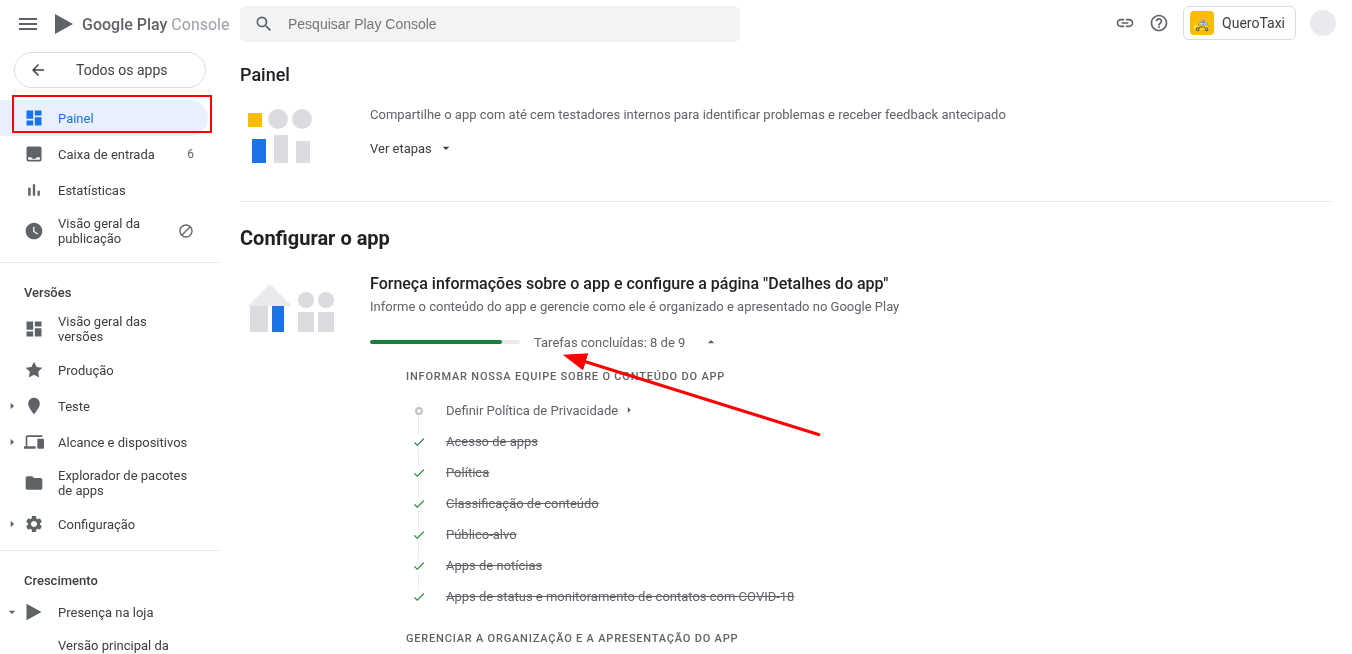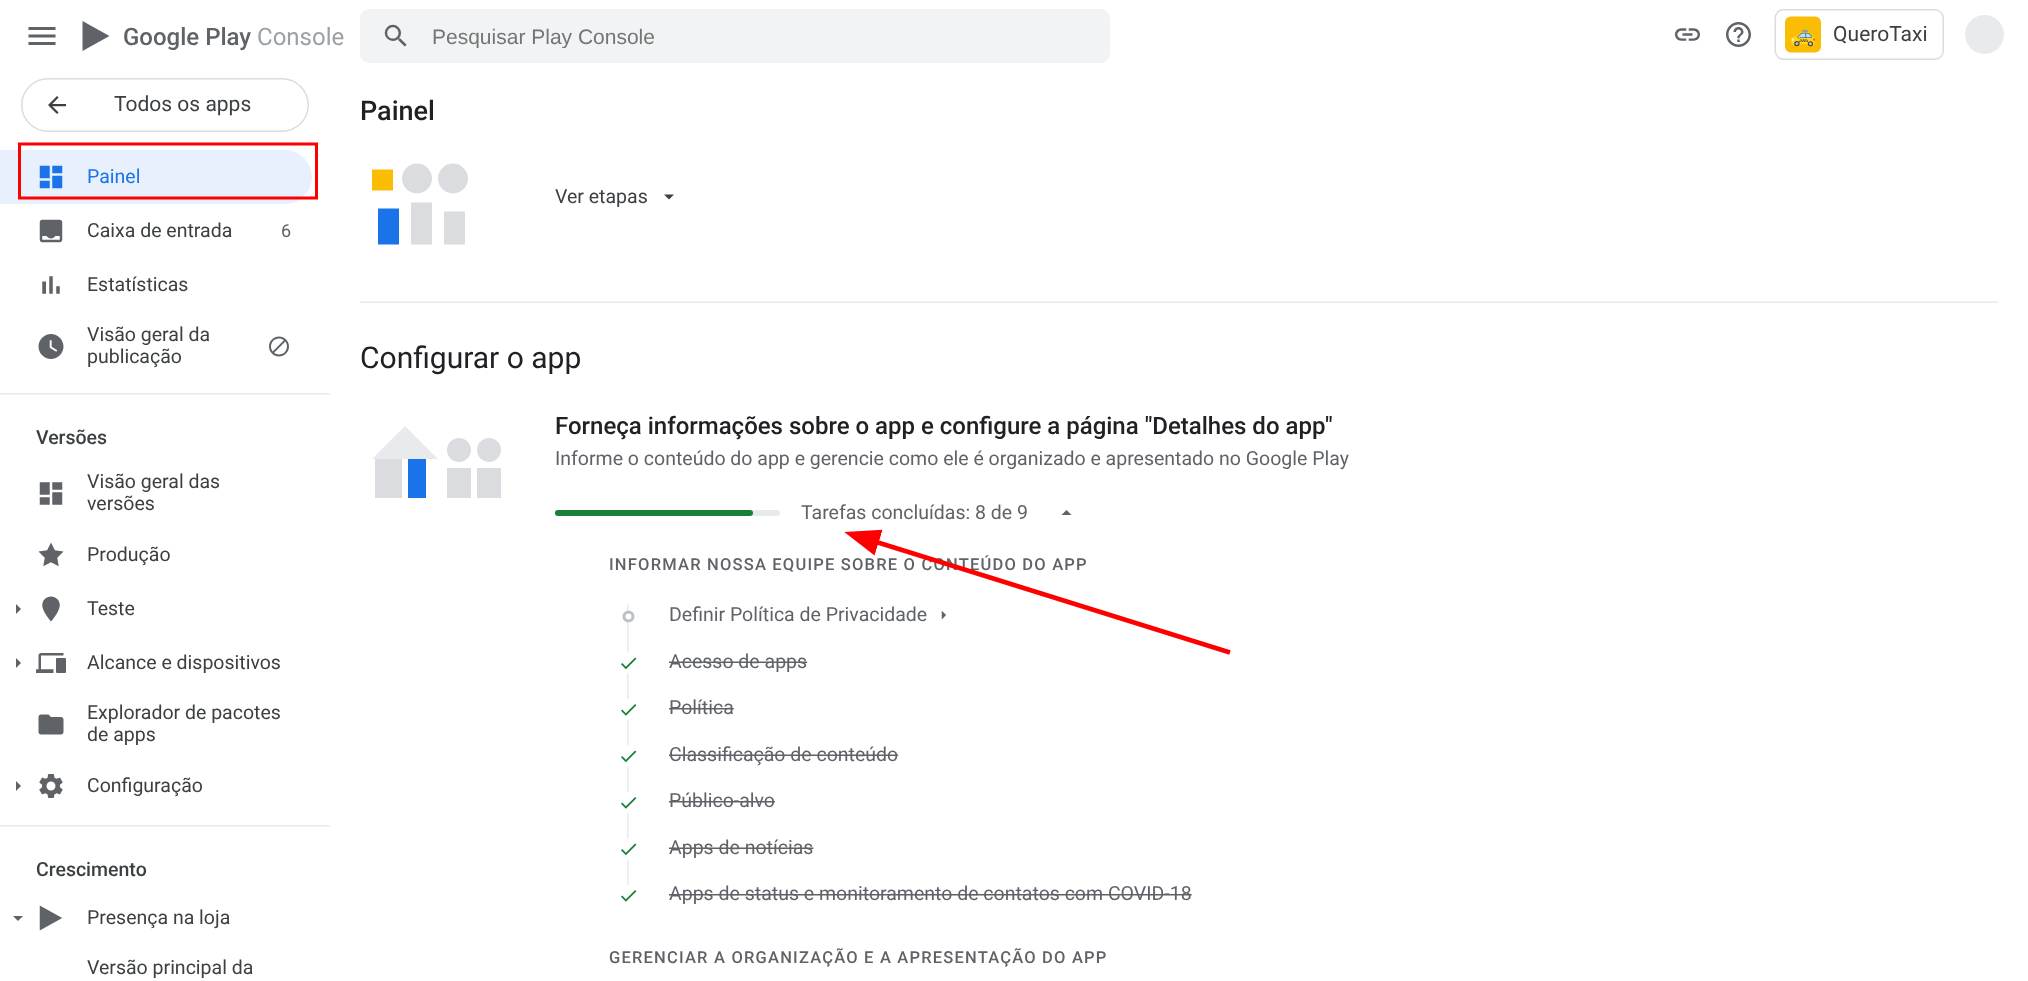--- a/index.html
+++ b/index.html
@@ -44,21 +44,21 @@
   
   .illus { width: 110px; height: 64px; position: relative; flex-shrink: 0; }
   
   .card-row { display: flex; gap: 20px; }
   .card-content { flex: 1; }
   .card-sub { font-size: 13px; color: #5f6368; margin-top: 2px; }
   .ver-etapas { display: inline-flex; align-items: center; gap: 6px; font-size: 13px; color: #3c4043; margin-top: 18px; cursor: pointer; }
   
   .divider-line { border-top: 1px solid #e8eaed; margin: 32px 0 24px 0; }
   
-  .section-title { font-size: 20px; font-weight: 400; color: #202124; margin-bottom: 24px; }
+  .section-title { font-size: 20px; font-weight: 700; color: #202124; margin-bottom: 24px; }
   .setup-title { font-size: 16px; font-weight: 500; color: #202124; margin-bottom: 6px; }
   
   .progress-row { display: flex; align-items: center; gap: 14px; margin-top: 20px; margin-bottom: 20px; }
   .progress-bar { width: 150px; height: 4px; background: #e8eaed; border-radius: 2px; position: relative; }
   .progress-fill { height: 100%; background: #188038; border-radius: 2px; width: 88%; }
   .progress-text { font-size: 13px; color: #5f6368; display: flex; align-items: center; gap: 18px; cursor: pointer; }
   
   .tasks-heading { font-size: 11px; letter-spacing: 0.8px; color: #5f6368; font-weight: 500; margin: 20px 0 12px 36px; }
   
   .task-list { margin-left: 42px; position: relative; }
@@ -223,20 +223,21 @@
       <svg viewBox="0 0 110 64">
           <rect x="8" y="8" width="14" height="14" fill="#fbbc04"></rect>
           <circle cx="38" cy="14" r="10" fill="#dadce0"></circle>
           <circle cx="62" cy="14" r="10" fill="#dadce0"></circle>
           <rect x="12" y="34" width="14" height="24" fill="#1a73e8"></rect>
           <rect x="34" y="30" width="14" height="28" fill="#dadce0"></rect>
           <rect x="56" y="36" width="14" height="22" fill="#dadce0"></rect>
         </svg>
     </div>
     <div class="card-content">
+      <div class="card-sub">Compartilhe o app com até cem testadores internos para identificar problemas e receber feedback antecipado</div>
       <div class="ver-etapas">
         <span>Ver etapas</span>
         <svg viewBox="0 0 24 24" width="16" height="16">
             <path fill="currentColor" d="M7 10l5 5 5-5H7z"></path>
           </svg>
       </div>
     </div>
   </div>
 
   <div class="divider-line"></div>

